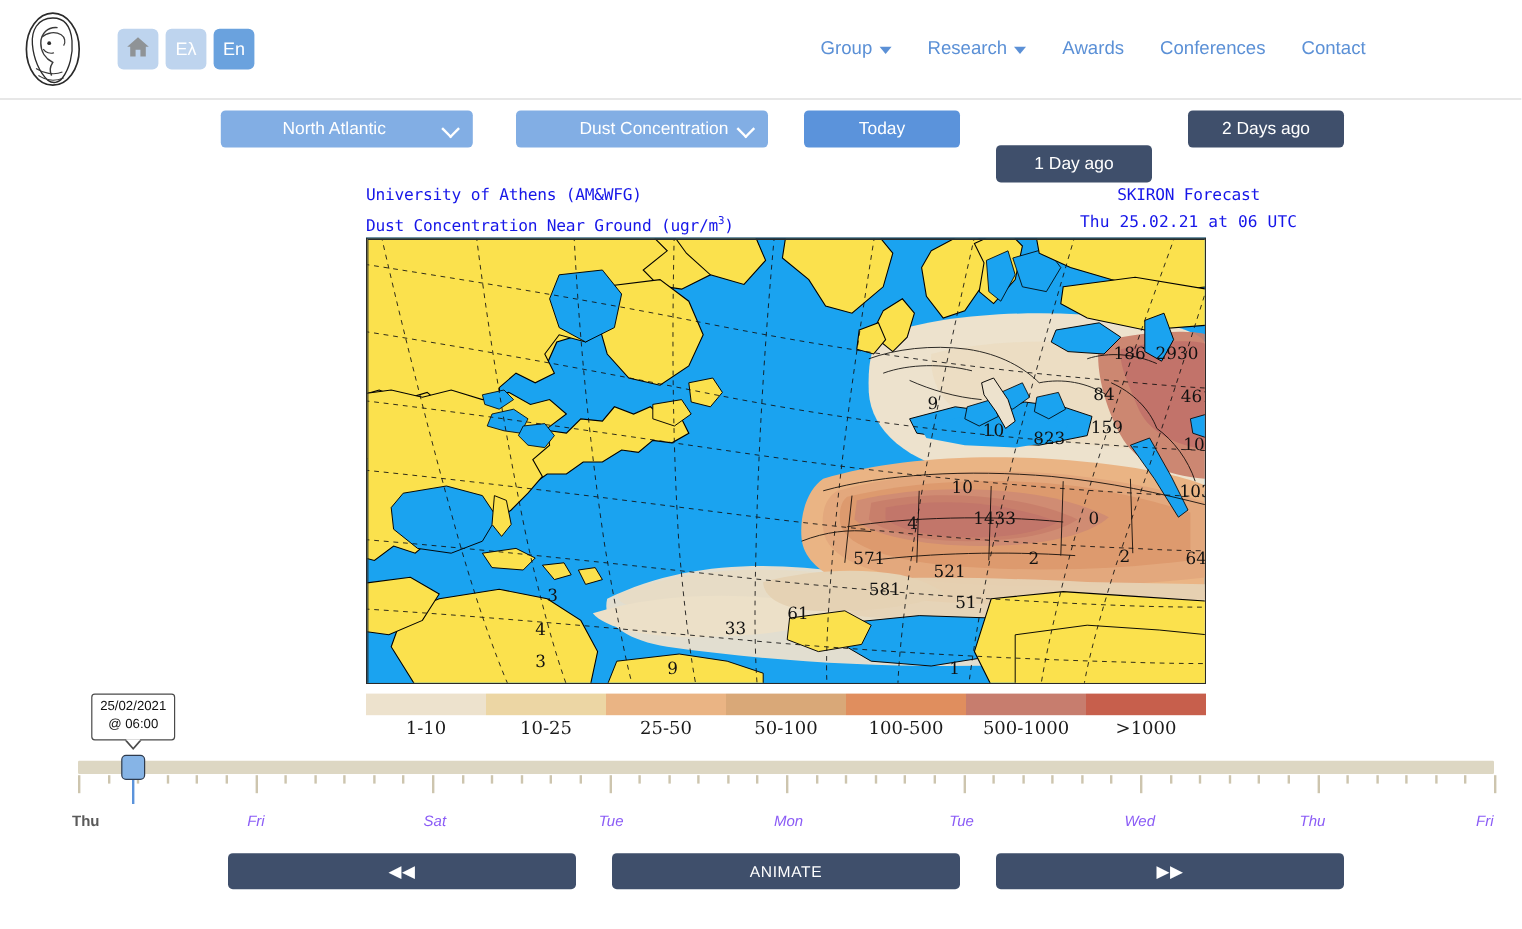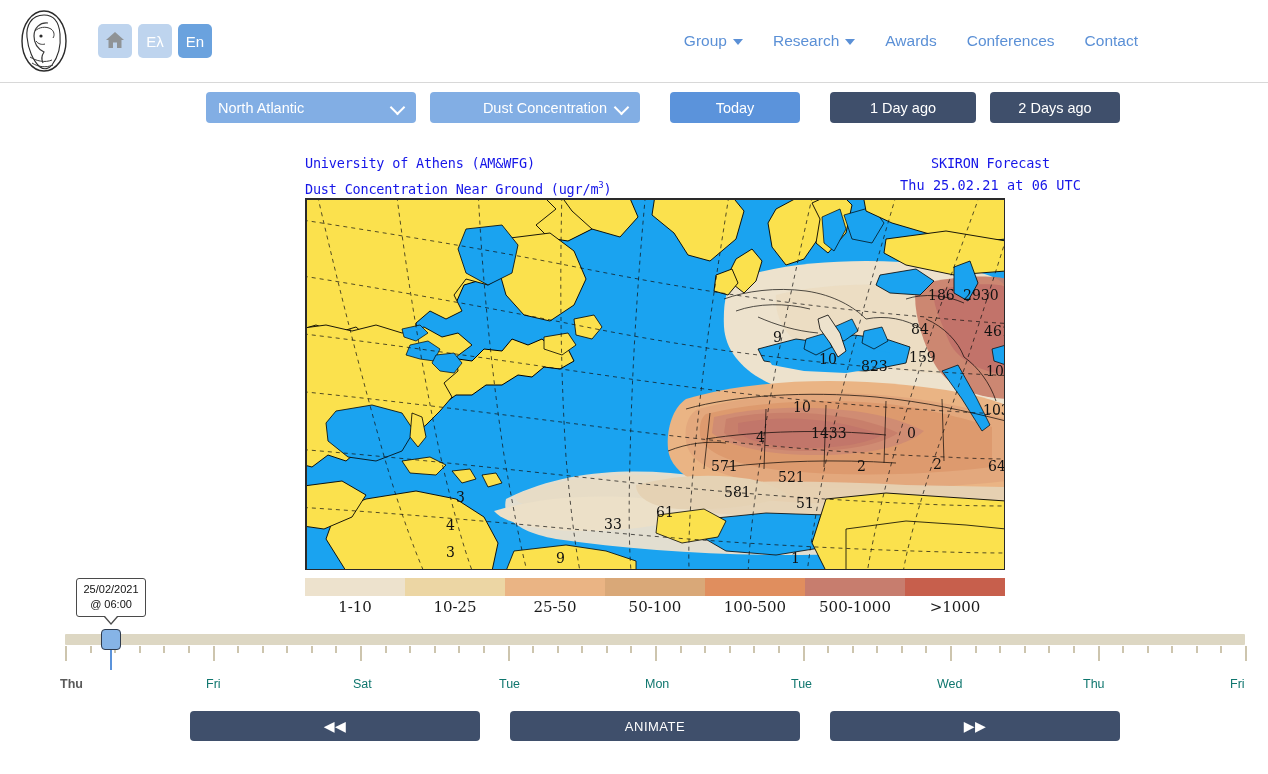--- a/index.html
+++ b/index.html
@@ -116,39 +116,39 @@
   }
   .chev::before {
     content: "";
     position: absolute;
     left: 1px; top: 1px;
     width: 9px; height: 9px;
     border-right: 2.6px solid #ffffff;
     border-bottom: 2.6px solid #ffffff;
     transform: rotate(45deg);
   }
-  #sel-region { left: 206px; width: 210px; }
+  #sel-region { left: 184px; width: 210px; text-align: center; }
   #sel-param  { left: 430px; width: 210px; text-align: right; }
 
   .day-btn {
     position: absolute;
     height: 31px;
     border-radius: 4px;
     display: flex;
     align-items: center;
     justify-content: center;
     font-size: 14.5px;
     color: #ffffff;
     cursor: pointer;
     user-select: none;
   }
   .day-btn.active { background: #5b93db; }
   .day-btn.inactive { background: #3f4f6b; }
   #day-0 { left: 670px; width: 130px; }
-  #day-1 { left: 830px; width: 146px; }
+  #day-1 { left: 830px; width: 130px; margin-top: 29px; }
   #day-2 { left: 990px; width: 130px; }
 
   
   .forecast-panel {
     position: absolute;
     top: 150px;
     left: 305px;
     width: 776px;
   }
   .map-title {
@@ -284,21 +284,21 @@
     left: 0; top: 95px;
     width: 1185px; height: 20px;
   }
   .tl-day {
     position: absolute;
     font-size: 12.5px;
     color: #5a5a5a;
     font-weight: bold;
     white-space: nowrap;
   }
-  .tl-day.dim { color: #0f766e; font-weight: normal; }
+  .tl-day.dim { color: #8b5cf6; font-weight: normal; font-style: italic; }
 
   
   .bottom-bar {
     position: absolute;
     left: 0; top: 711px;
     width: 100%; height: 30px;
   }
   .ctrl-btn {
     position: absolute;
     height: 30px;

